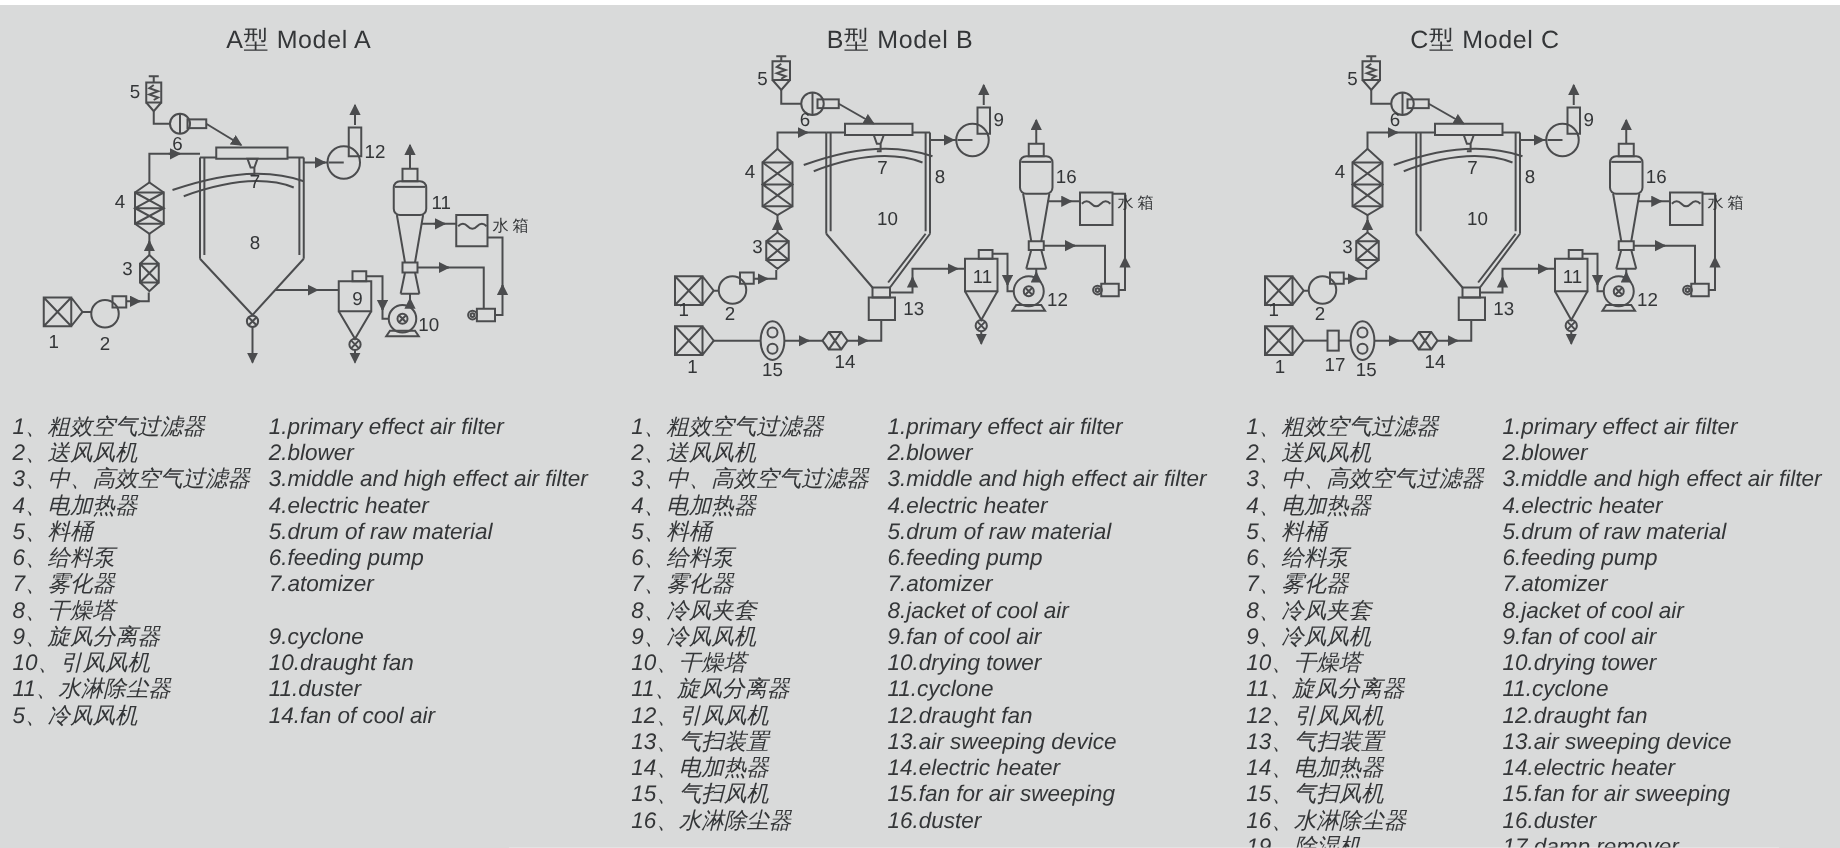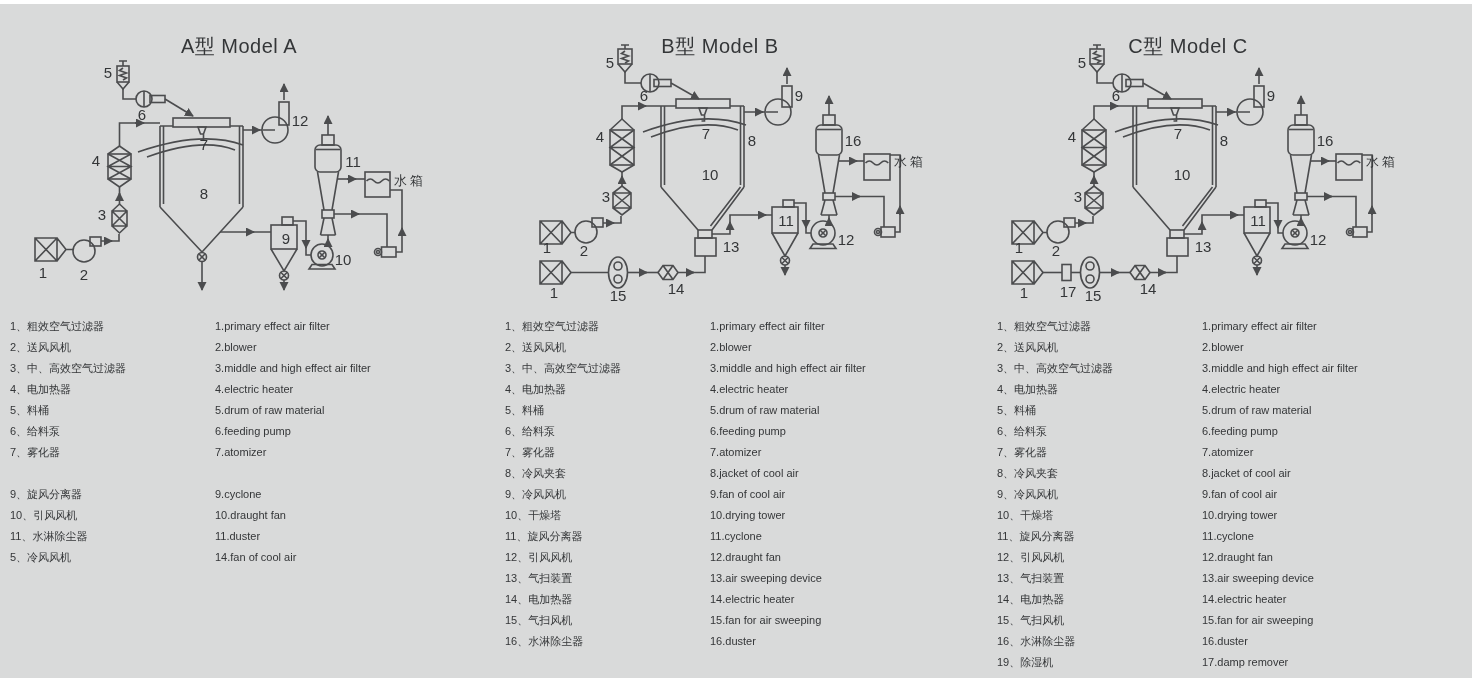--- a/index.html
+++ b/index.html
@@ -1,29 +1,29 @@
 <!DOCTYPE html>
 <html style="--bg: #d9dada; --ln: #4b4c4e; --tx: #343638;"><head>
 <meta charset="utf-8">
 <style>
   :root{ --bg:#d9dada; --ln:#4b4c4e; --tx:#343638; }
   html,body{margin:0;padding:0;}
   body{font-family:"Liberation Sans",sans-serif;background:#fff;}
   .canvas{position:relative;width:1472px;height:678px;background:var(--bg);overflow:hidden;}
   .topstrip{position:absolute;left:0;top:0;width:100%;height:4px;background:#ffffff;}
-  .title{position:absolute;top:33px;width:240px;text-align:center;font-size:20px;
+  .title{position:absolute;top:18px;width:240px;text-align:center;font-size:20px;
          letter-spacing:.5px;color:var(--tx);white-space:nowrap;}
   .t-a{left:119px}.t-b{left:600px}.t-c{left:1068px}
   svg.diag{position:absolute;overflow:visible;}
   .d-a{left:20px;top:45px}.d-b{left:500px;top:45px}.d-c{left:972px;top:45px}
   .ln{fill:none;stroke:var(--ln);stroke-width:1.6;stroke-linejoin:miter;stroke-linecap:butt;}
   svg text{font-family:"Liberation Sans",sans-serif;fill:var(--tx);}
   .num{font-size:15px;text-anchor:middle;}
   .cjk{font-size:13px;letter-spacing:3px;}
-  .legend{position:absolute;top:316px;font-size:11px;line-height:21px;color:var(--tx);white-space:nowrap;}
+  .legend{position:absolute;top:331px;font-size:18px;line-height:21px;color:var(--tx);white-space:nowrap;font-style:italic;}
   .lg-a{left:10px}.lg-b{left:505px}.lg-c{left:997px}
   .legend .row{display:flex;height:21px;}
   .legend .zh{width:205px;flex:0 0 auto;}
   .legend .en{flex:1 1 auto;}
 </style>
 </head>
 <body>
 
 <div class="canvas">
   <div class="topstrip"></div>
@@ -469,20 +469,21 @@
       </div>
       <div class="row">
         <span class="zh">6、给料泵</span>
         <span class="en">6.feeding pump</span>
       </div>
       <div class="row">
         <span class="zh">7、雾化器</span>
         <span class="en">7.atomizer</span>
       </div>
       <div class="row">
+        <span class="zh">8、干燥塔</span>
       </div>
       <div class="row">
         <span class="zh">9、旋风分离器</span>
         <span class="en">9.cyclone</span>
       </div>
       <div class="row">
         <span class="zh">10、引风风机</span>
         <span class="en">10.draught fan</span>
       </div>
       <div class="row">

